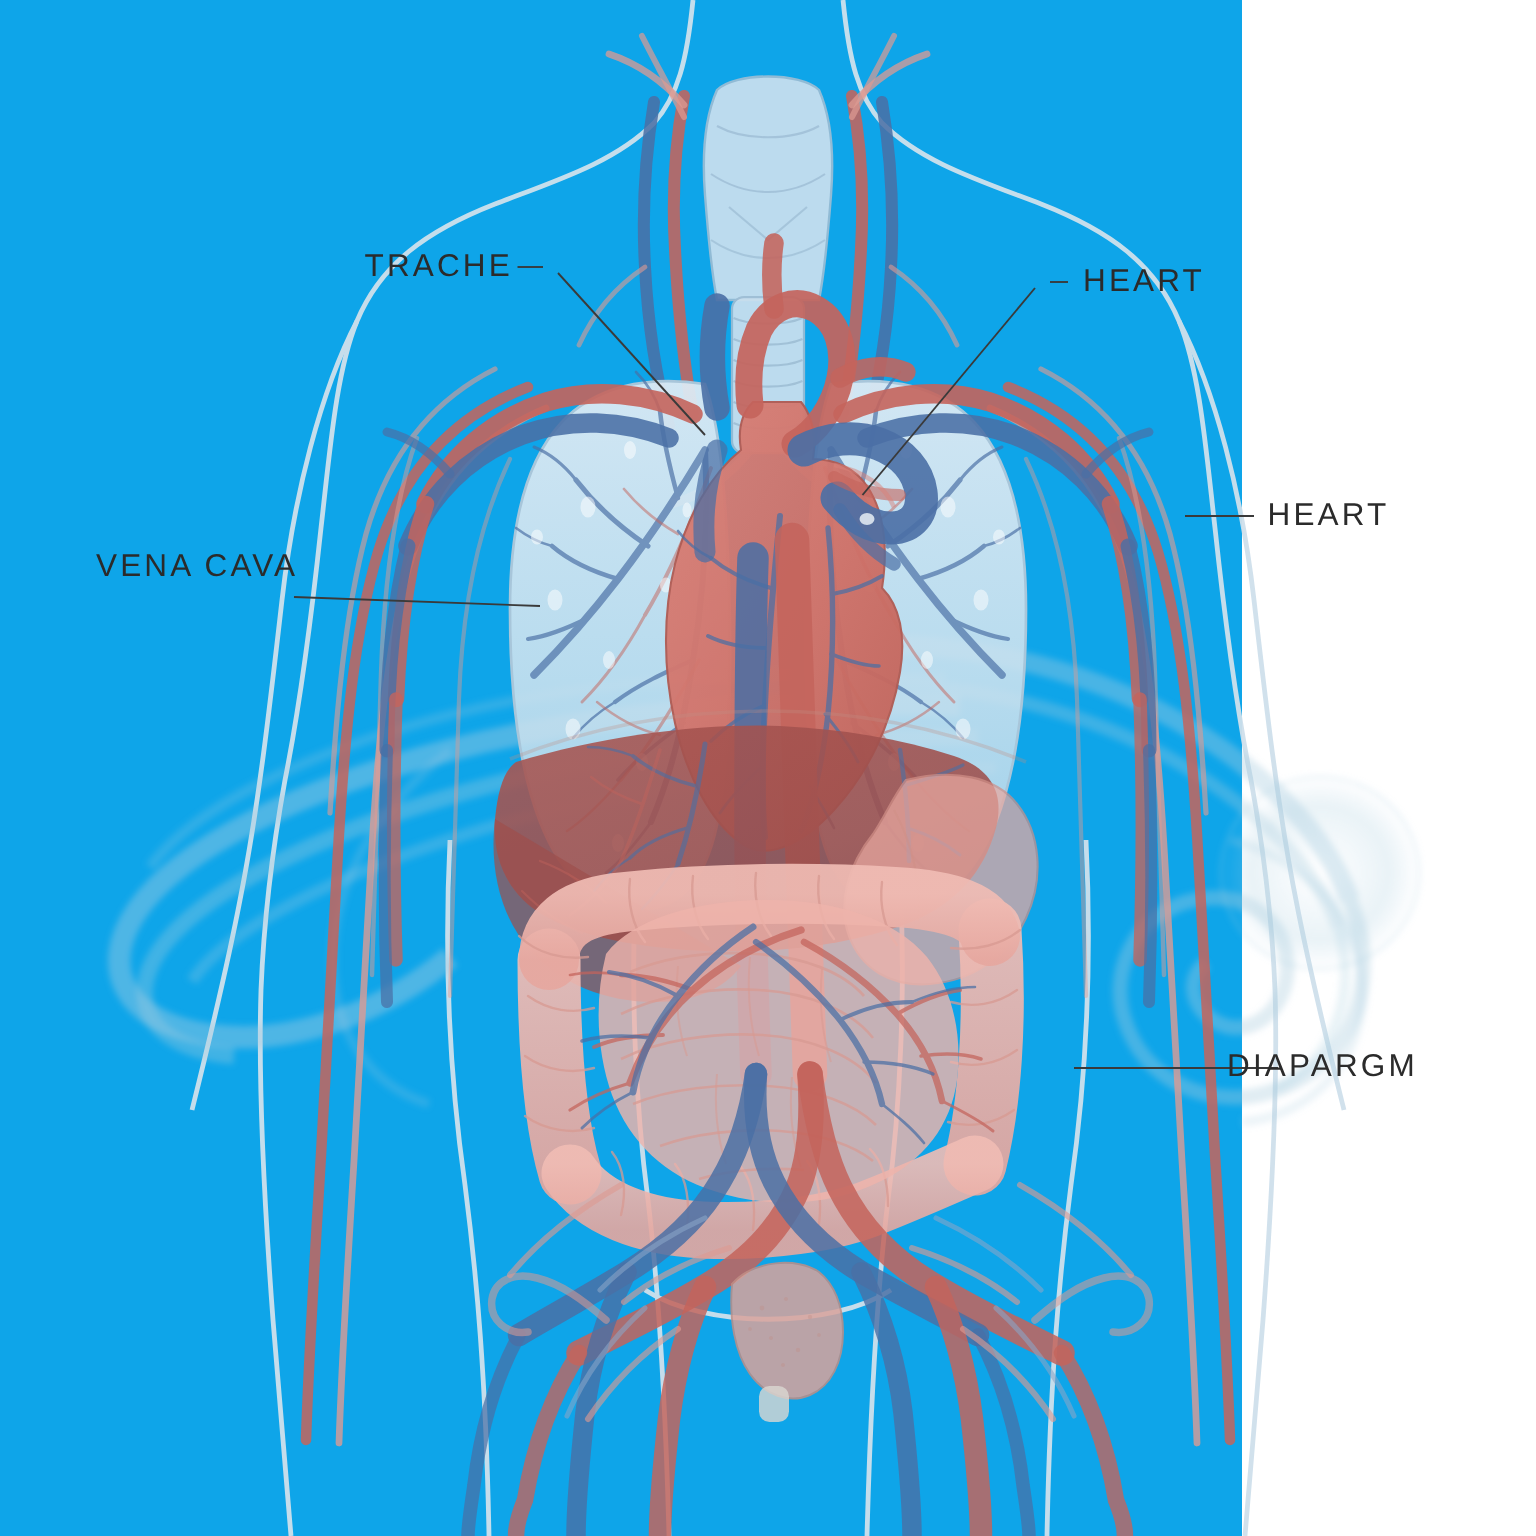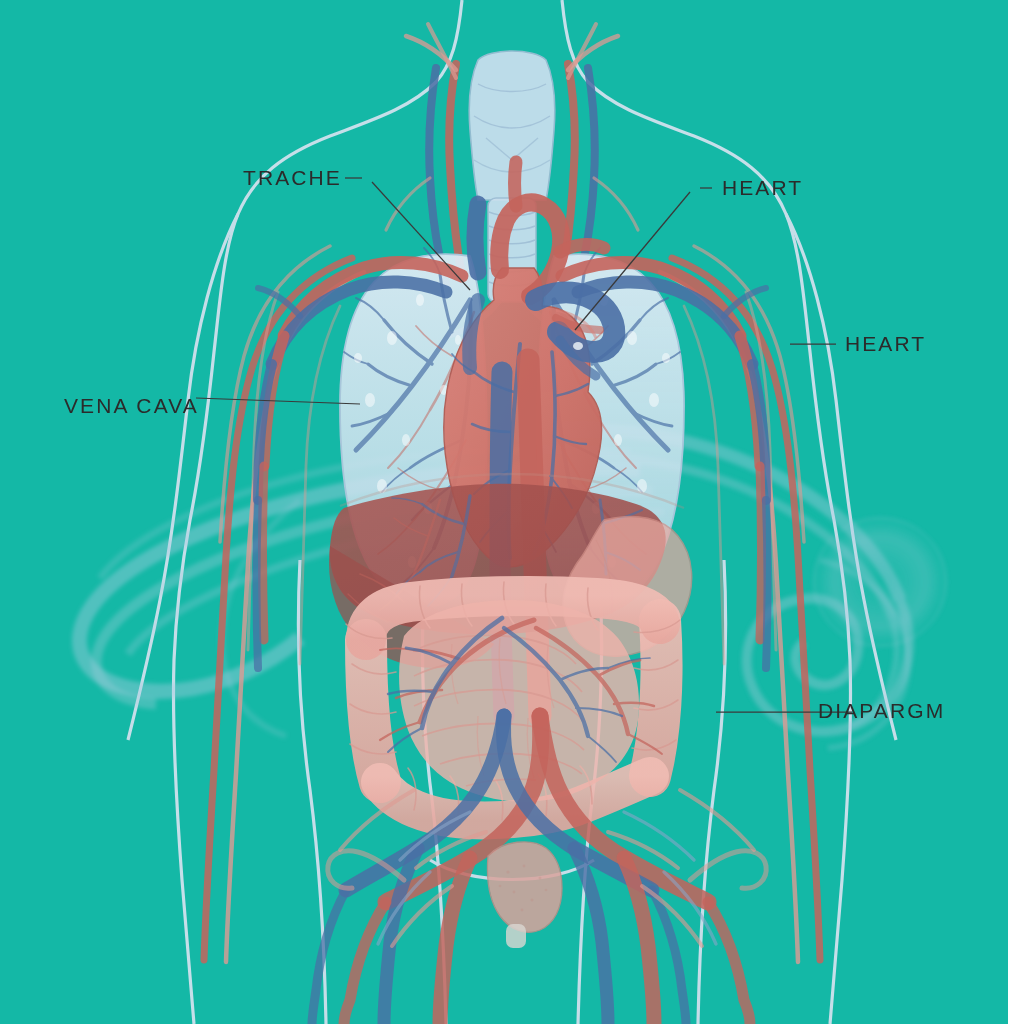--- a/index.html
+++ b/index.html
@@ -1,25 +1,25 @@
 <!DOCTYPE html>
 <html><head>
 <meta charset="utf-8">
 <style>
   html,body{margin:0;padding:0;background:#fff;}
   body{width:1024px;height:1024px;overflow:hidden;
        font-family:"Liberation Sans","DejaVu Sans",sans-serif;}
-  #stage{position:relative;width:1008px;height:1024px;background:#14b8a6;}
+  #stage{position:relative;width:828px;height:1024px;background:#0ea5e9;}
   #art{position:absolute;inset:0;width:1024px;height:1024px;}
   .lbl{position:absolute;font-size:21px;letter-spacing:2.1px;color:#2b2b2b;
        white-space:nowrap;font-weight:400;}
   .lbl-trachea{left:243px;top:166px;}
   .lbl-heart1{left:722px;top:176px;}
   .lbl-heart2{left:845px;top:332px;}
-  .lbl-venacava{left:64px;top:394px;}
+  .lbl-venacava{left:64px;top:366px;}
   .lbl-diaphragm{left:818px;top:699px;}
 </style>
 </head>
 <body>
 
 <div id="stage">
 
   <svg id="art" viewBox="0 0 1024 1024">
     <defs>
       <linearGradient id="lungGrad" x1="0" y1="0" x2="0" y2="1">

